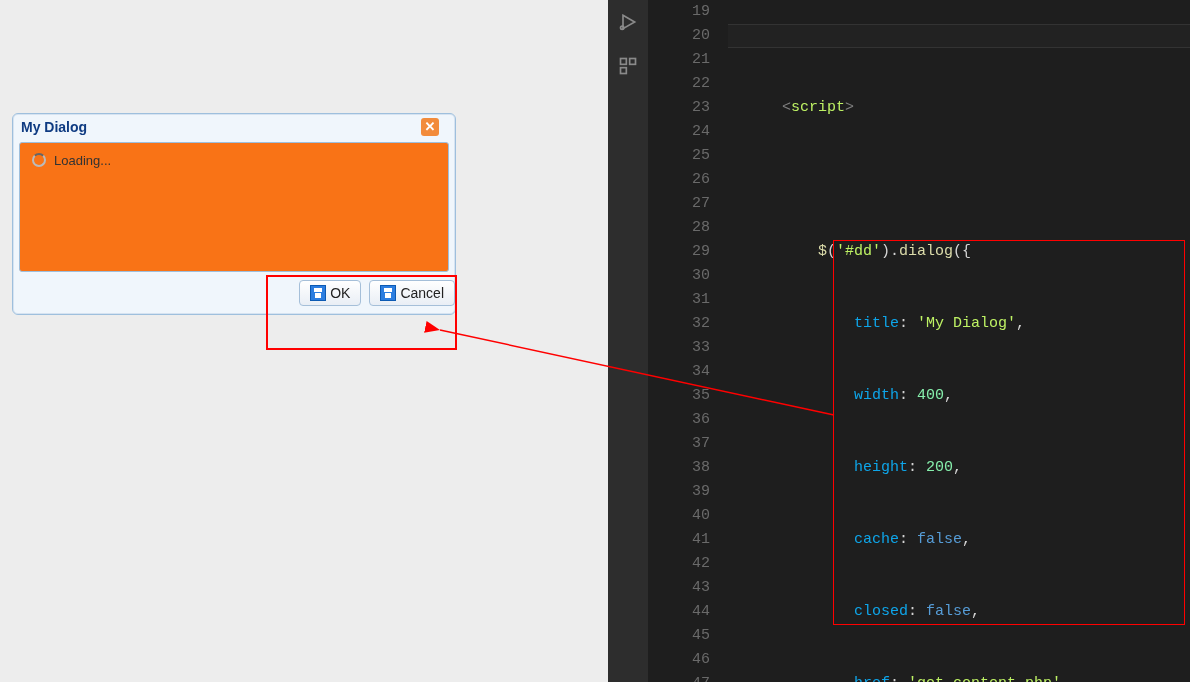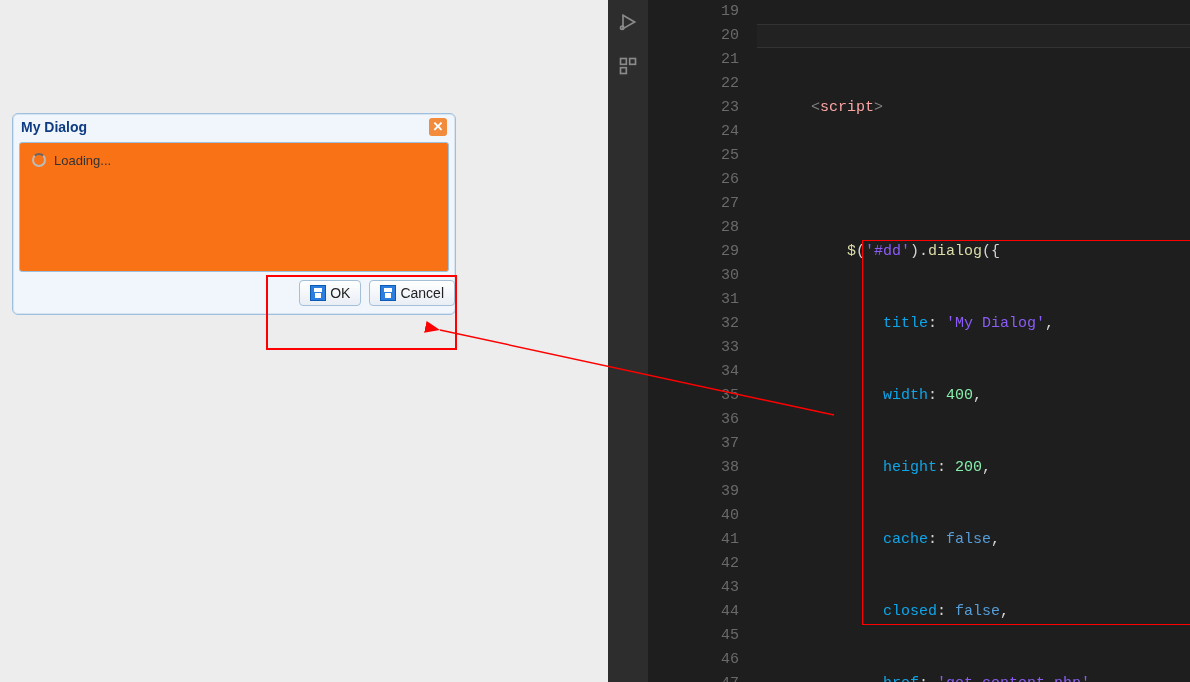--- a/index.html
+++ b/index.html
@@ -18,21 +18,21 @@
     position:absolute;
     left:12px; top:113px;
     width:444px;
     border:1px solid #9ebfdd;
     border-radius:6px;
     background:#f0f6fc;
     box-shadow:0 0 0 1px #d6e3f1 inset;
   }
   .dialog-header {
     display:flex; align-items:center; justify-content:space-between;
-    padding:4px 8px 6px 8px;
+    padding:4px 16px 6px 8px;
     color:#0f3b82;
     font-weight:bold;
     font-size:14px;
   }
   .dialog-close {
     width:18px; height:18px;
     background:#f28b3b;
     border-radius:3px;
     color:#fff;
     font-size:13px;
@@ -132,21 +132,20 @@
   .activity-icon svg { width:20px; height:20px; }
 
   .code-area {
     flex:1;
     display:flex;
     font-family: "Consolas","Courier New",monospace;
     font-size:15px;
     line-height:24px;
     position:relative;
     overflow:hidden;
-    padding-left:29px;
   }
   .gutter {
     width:80px;
     background:#1e1e1e;
     color:#6a6a6a;
     text-align:right;
     padding:0 18px 0 0;
     user-select:none;
   }
   .gutter div { height:24px; }
@@ -154,27 +153,27 @@
     flex:1;
     color:#d4d4d4;
     white-space:pre;
     position:relative;
     padding-top:0;
   }
   .code-line { height:24px; }
 
   
   .c-fn { color:#dcdcaa; }
-  .c-str { color:#8b5cf6; }
+  .c-str { color:#bef264; }
   .c-key { color:#0ea5e9;text-align:center; }
   .c-kw { color:#569cd6; }
   .c-num { color:#86efac; }
   .c-pun { color:#d4d4d4; }
   .c-tag { color:#808080; }
-  .c-tagname { color:#fca5a5; }
+  .c-tagname { color:#bef264; }
 
   .cursor-line {
     position:absolute;
     left:0; top:24px; 
     width:100%; height:24px;
     background:rgba(255,255,255,0.02);
     border-top:1px solid #333;
     border-bottom:1px solid #333;
     pointer-events:none;
   }

